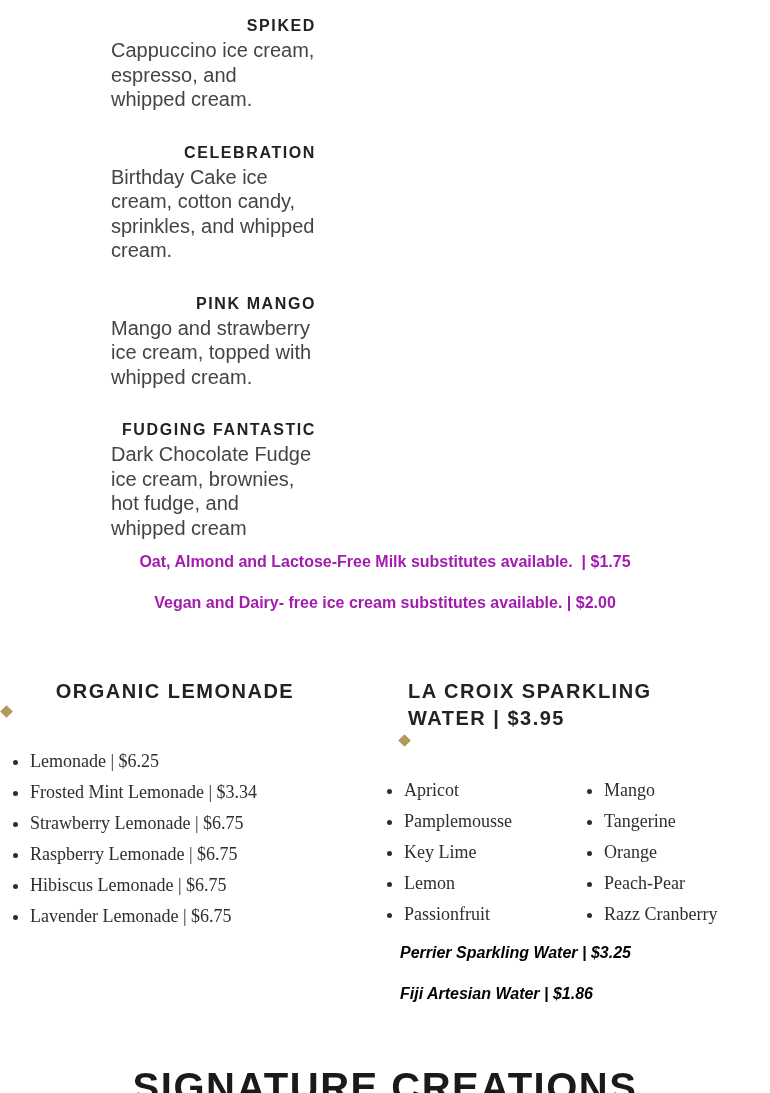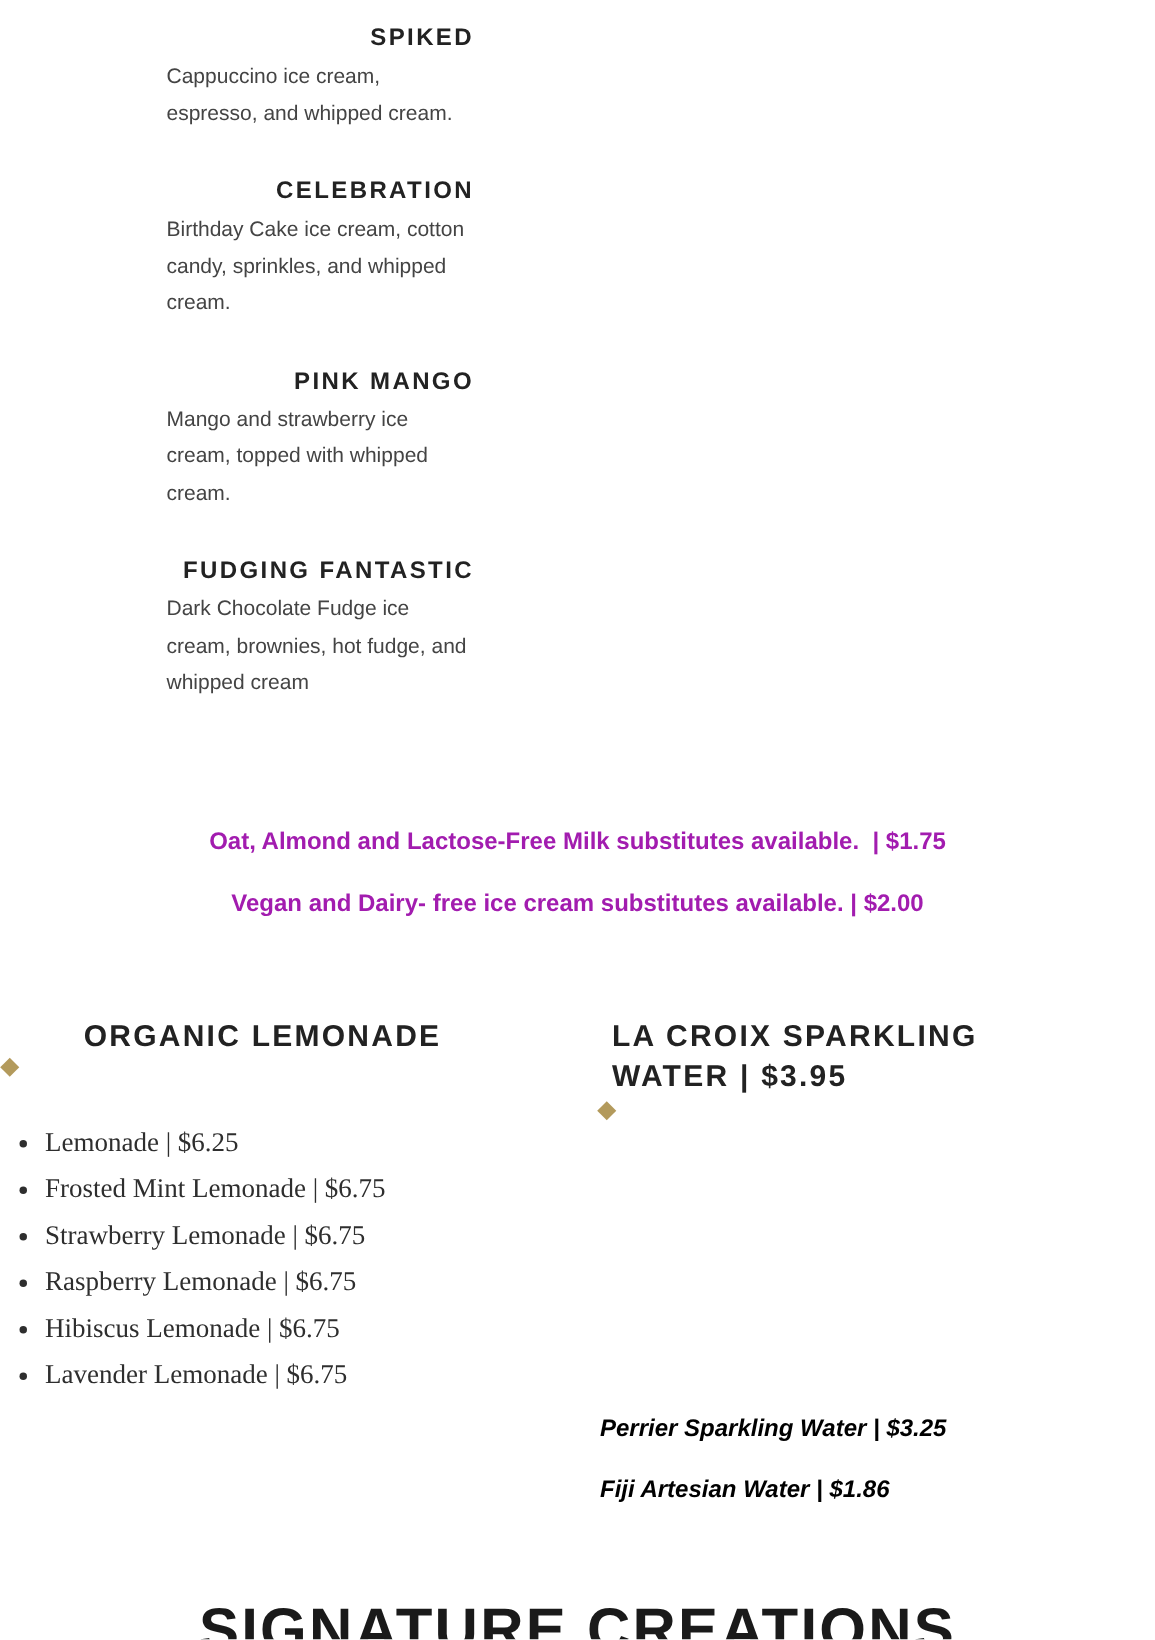--- a/index.html
+++ b/index.html
@@ -25,21 +25,21 @@
     font-family: "Liberation Sans", sans-serif;
     font-weight: 700;
     font-size: 16px;
     line-height: 24px;
     letter-spacing: 1.6px;
     color: #222222;
     text-align: right;
   }
   .dessert-desc {
     font-family: "Liberation Sans", sans-serif;
-    font-size: 14px;
+    font-size: 20px;
     line-height: 24.5px;
     color: #444444;
   }
 
   
   .notes {
     position: absolute;
     left: 0;
     top: 552px;
     width: 770px;
@@ -167,31 +167,47 @@
     <div class="note">Oat, Almond and Lactose-Free Milk substitutes available.  | $1.75</div>
     <div class="note">Vegan and Dairy- free ice cream substitutes available. | $2.00</div>
   </div>
 
   <div class="lemonade-col">
     <div class="bev-title">ORGANIC LEMONADE</div>
   </div>
   <div class="diamond diamond-left"></div>
   <ul class="menu-list lemonade-list">
     <li>Lemonade | $6.25</li>
-    <li>Frosted Mint Lemonade | $6.75</li>
+    <li>Frosted Mint Lemonade | $3.34</li>
     <li>Strawberry Lemonade | $6.75</li>
     <li>Raspberry Lemonade | $6.75</li>
     <li>Hibiscus Lemonade | $6.75</li>
     <li>Lavender Lemonade | $6.75</li>
   </ul>
 
   <div class="lacroix-col">
     <div class="bev-title">LA CROIX SPARKLING WATER | $3.95</div>
   </div>
   <div class="diamond diamond-right"></div>
+  <div class="lacroix-flavors">
+    <ul class="menu-list">
+      <li>Apricot</li>
+      <li>Pamplemousse</li>
+      <li>Key Lime</li>
+      <li>Lemon</li>
+      <li>Passionfruit</li>
+    </ul>
+    <ul class="menu-list">
+      <li>Mango</li>
+      <li>Tangerine</li>
+      <li>Orange</li>
+      <li>Peach-Pear</li>
+      <li>Razz Cranberry</li>
+    </ul>
+  </div>
   <div class="waters">
     <div class="water-line">Perrier Sparkling Water | $3.25</div>
     <div class="water-line">Fiji Artesian Water | $1.86</div>
   </div>
 
   <div class="signature-heading">SIGNATURE CREATIONS</div>
 
 </div>
 
 </body></html>

